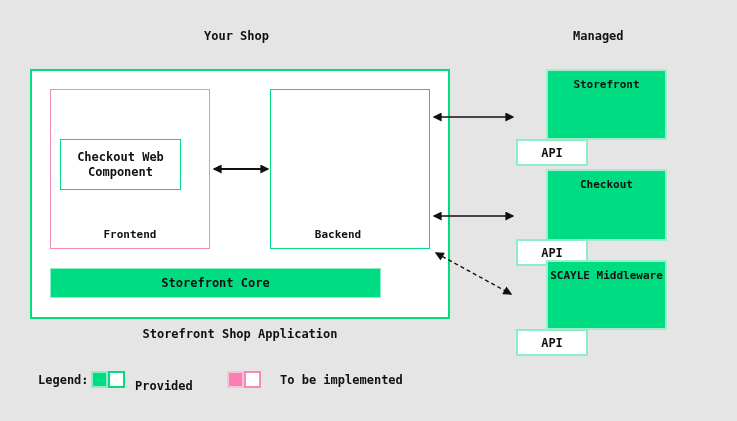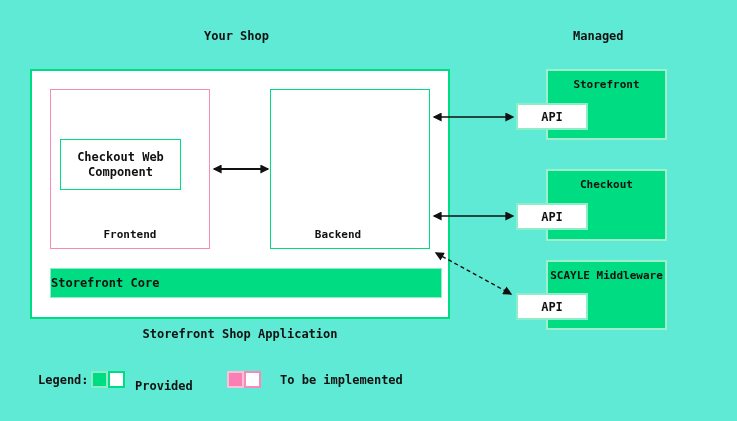--- a/index.html
+++ b/index.html
@@ -1,19 +1,19 @@
 <!DOCTYPE html>
 <html><head>
 <meta charset="utf-8">
 <style>
   html,body { margin:0; padding:0; background:#ffffff; }
   .canvas {
     position:relative;
     width:737px; height:421px;
-    background:#5eead4;
+    background:#e5e5e5;
     font-family:"DejaVu Sans Mono","Liberation Mono",monospace;
     font-weight:700;
     color:#111111;
     overflow:hidden;
   }
   .abs { position:absolute; box-sizing:border-box; }
   .txt { font-size:12px; line-height:1.2; white-space:nowrap; }
   .txt-sm { font-size:11px; line-height:1.2; white-space:nowrap; }
   .center { text-align:center; }
 
@@ -31,35 +31,35 @@
   
   .cwc-box { left:60px; top:139px; width:121px; height:51px; border:1.5px solid #00DC82; background:#ffffff;
              display:flex; align-items:center; justify-content:center; }
   .cwc-box span { display:block; width:94px; text-align:center; font-size:12px; line-height:1.25; }
 
   
   .backend-box { left:270px; top:89px; width:160px; height:160px; border:1.5px solid #00DC82; background:#ffffff; }
   .backend-label { left:270px; top:228px; width:136px; }
 
   
-  .core-bar { left:50px; top:268px; width:392px; height:30px; background:#00DC82; border:1.5px solid #8CEDC7;
-              display:flex; align-items:center; }
+  .core-bar { left:50px; top:268px; width:331px; height:30px; background:#00DC82; border:1.5px solid #8CEDC7;
+              display:flex; align-items:center; justify-content:center; }
 
   
   .app-caption { left:30px; top:327px; width:420px; }
 
   
   .service { left:546px; width:121px; background:#00DC82; border:2px solid #9FEFCF; }
   .service-storefront { top:69px;  height:71px; }
   .service-checkout   { top:169px; height:72px; }
   .service-scayle     { top:260px; height:70px; }
   .service-title { margin-top:7px; text-align:center; }
 
   .api-box { left:516px; width:72px; height:27px; background:#ffffff; border:2px solid #8CEDC7;
-             display:flex; align-items:center; justify-content:center; font-size:12px; }
+             display:flex; align-items:center; justify-content:center; font-size:12px;margin-top:36px; }
   .api-1 { top:103px; }
   .api-2 { top:203px; }
   .api-3 { top:293px; }
 
   
   .arrows { left:0; top:0; width:737px; height:421px; pointer-events:none; }
 
   
   .legend-title { left:38px;  top:373px; }
   .legend-provided { left:135px; top:373px;margin-top:6px; }

